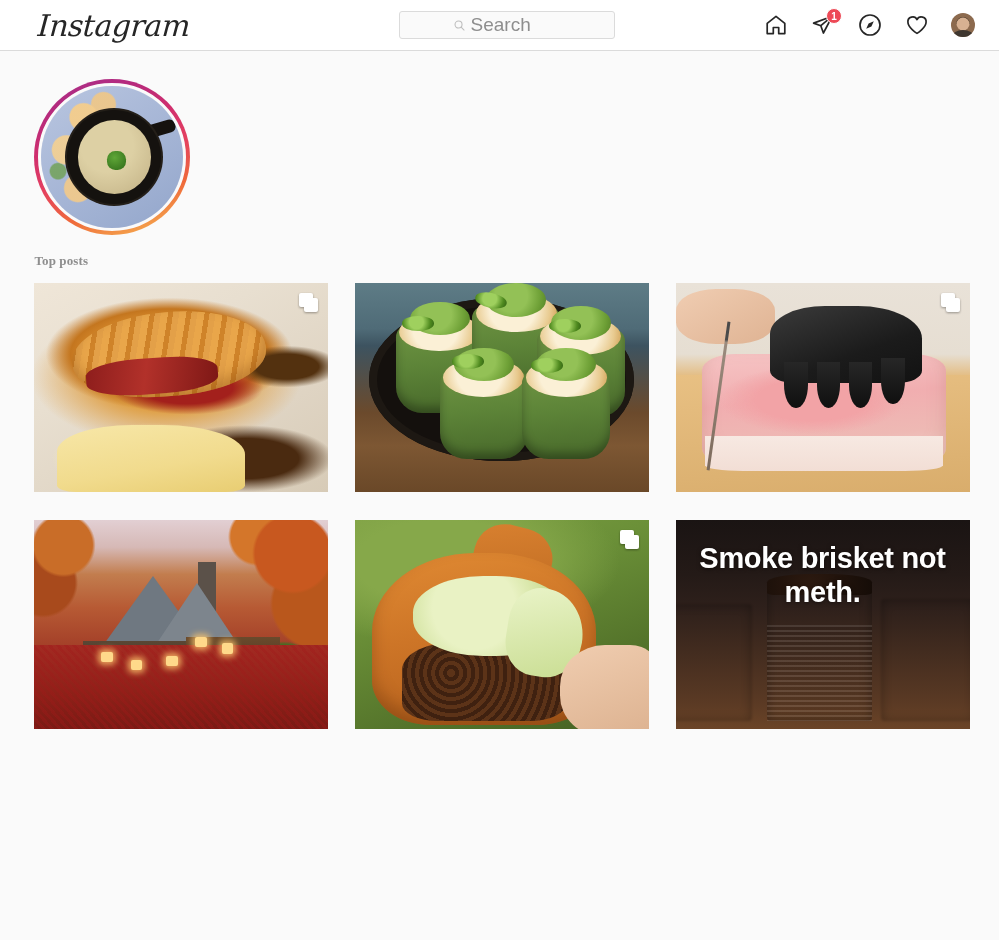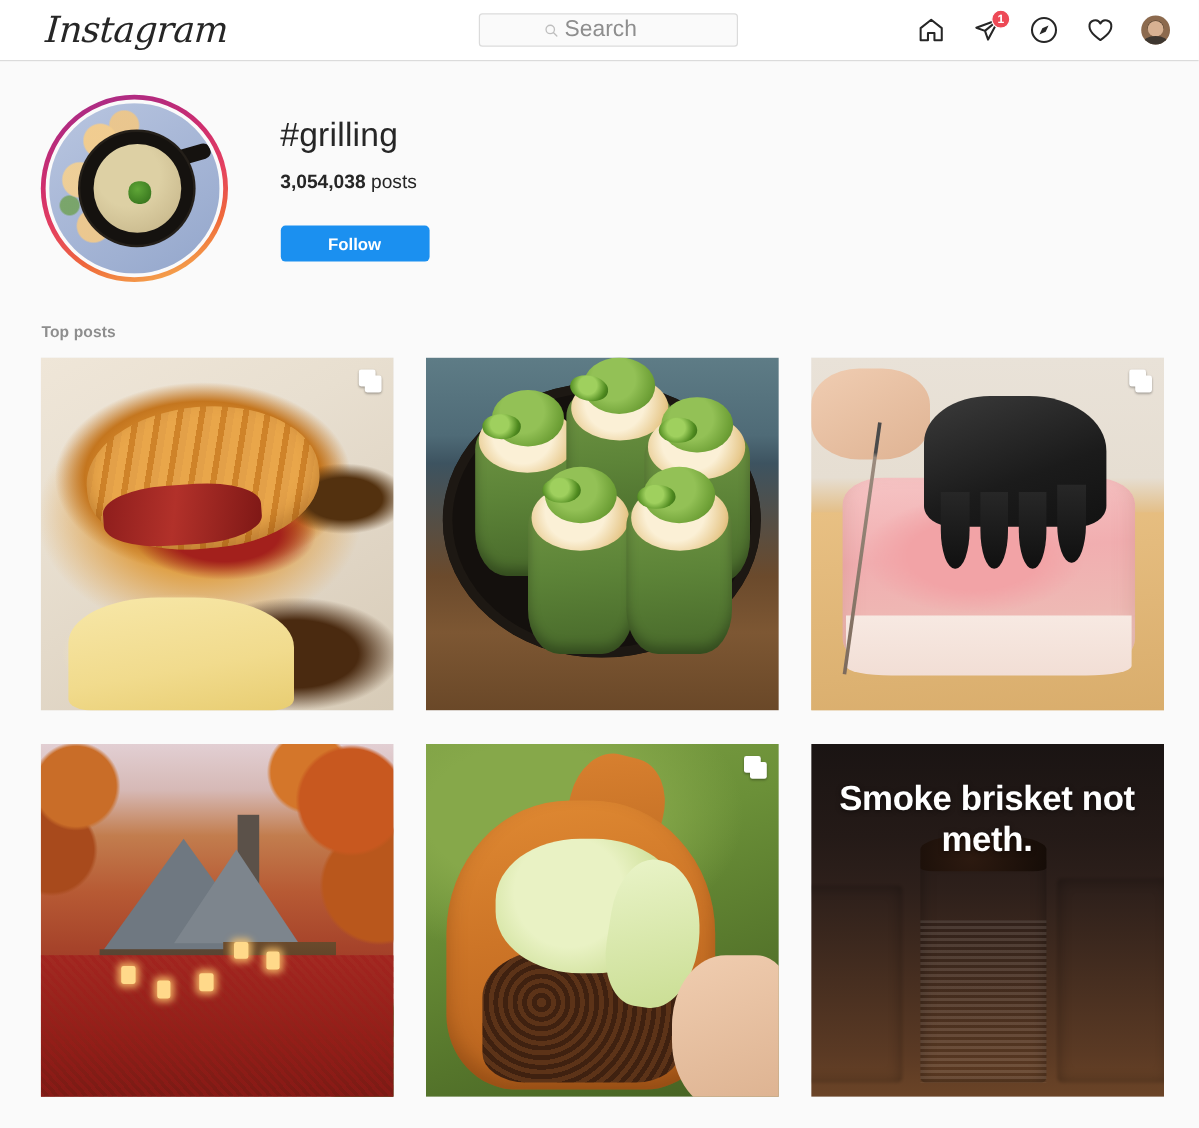--- a/index.html
+++ b/index.html
@@ -257,34 +257,35 @@
     padding: 0;
     text-align: center;
   }
 
   
   .section-label {
     font-size: 13px;
     font-weight: 700;
     color: #8e8e8e;
     letter-spacing: .1px;
-    margin-top: 22px;
+    margin-top: 6px;
     margin-bottom: 14px;
     padding-left: 1px;
+    font-family: Liberation Serif, serif;
   }
 
   .grid {
     display: grid;
     grid-template-columns: repeat(3, 294px);
     gap: 28px 27px;
   }
   .cell {
     position: relative;
     width: 294px;
-    height: 294px;
+    height: 209px;
     overflow: hidden;
     cursor: pointer;
     background: #efefef;
   }
   .thumb { position: absolute; inset: 0; }
 
   .carousel-icon {
     position: absolute;
     top: 10px; right: 10px;
     width: 19px; height: 19px;
@@ -701,28 +702,20 @@
       <div class="avatar-ring">
         <div class="avatar-ring-inner">
           <div class="dish">
             <div class="skillet-handle"></div>
             <div class="skillet"></div>
             <div class="garnish"></div>
           </div>
         </div>
       </div>
 
-      <div class="tag-meta">
-        <div class="tag-title">#grilling</div>
-        <div class="tag-count">
-          <b>3,054,038</b>
-          <span class="unit">posts</span>
-        </div>
-        <button class="follow-btn">Follow</button>
-      </div>
 
     </div>
 
     <div class="section-label">Top posts</div>
 
     <div class="grid">
 
       <div class="cell">
         <div class="thumb t-croissant">
           <div class="flake"></div>

